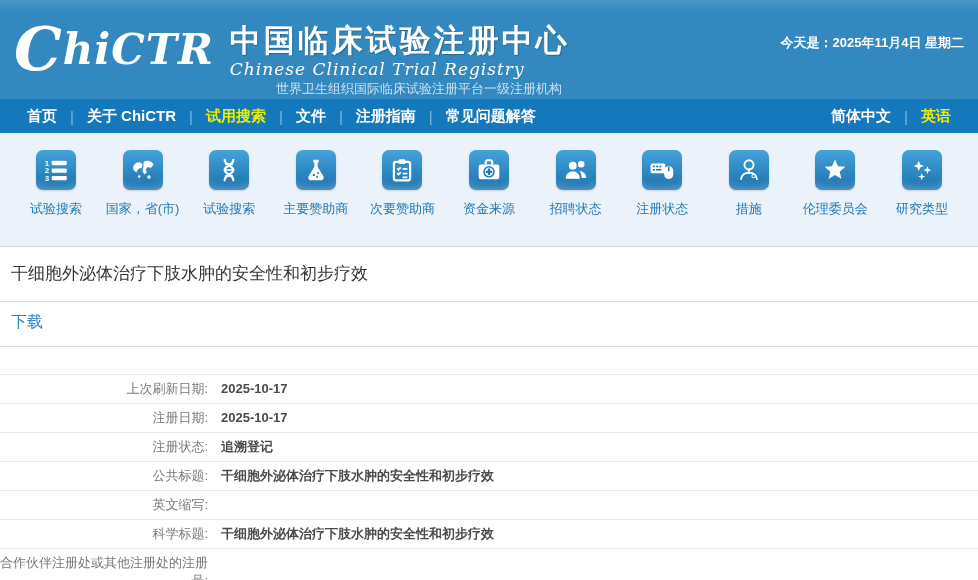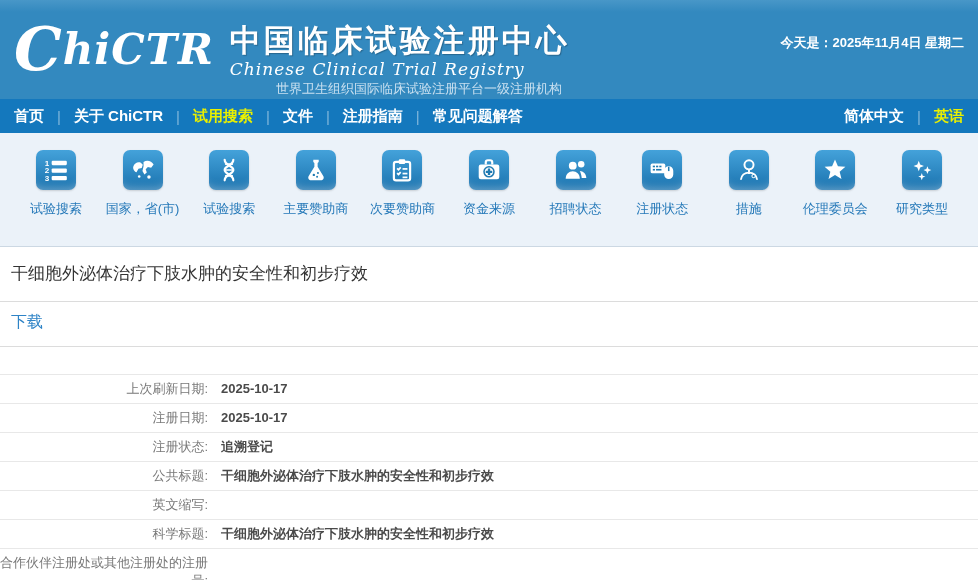--- a/index.html
+++ b/index.html
@@ -28,21 +28,21 @@
   }
   .title-en{
     font-family:"DejaVu Serif","Liberation Serif",serif;font-style:italic;
     font-size:17px;line-height:22px;color:#fff;letter-spacing:1px;white-space:nowrap;
   }
   .org-line{position:absolute;left:276px;top:80px;font-size:13px;color:#c9e0f0;white-space:nowrap;}
   .today{position:absolute;right:14px;top:18px;font-size:13px;font-weight:bold;color:#fff;margin-top:16px;}
   
   .nav{
     height:34px;background:#1478bd;display:flex;align-items:center;
-    padding:0 14px;color:#fff;font-size:15px;font-weight:bold;
+    padding:0 27px;color:#fff;font-size:15px;font-weight:bold;
   }
   .nav-item{cursor:pointer;white-space:nowrap;}
   .nav-item.active{color:#e9f000;}
   .nav-sep{color:rgba(255,255,255,.45);margin:0 13px;font-weight:normal;}
   .nav-right{margin-left:auto;display:flex;align-items:center;}
   
   .toolbar{
     height:114px;background:#ebf2f9;border-bottom:1px solid #ccd8e3;
     display:flex;justify-content:space-between;align-items:flex-start;
     padding:17px 14px 0 14px;box-sizing:border-box;

